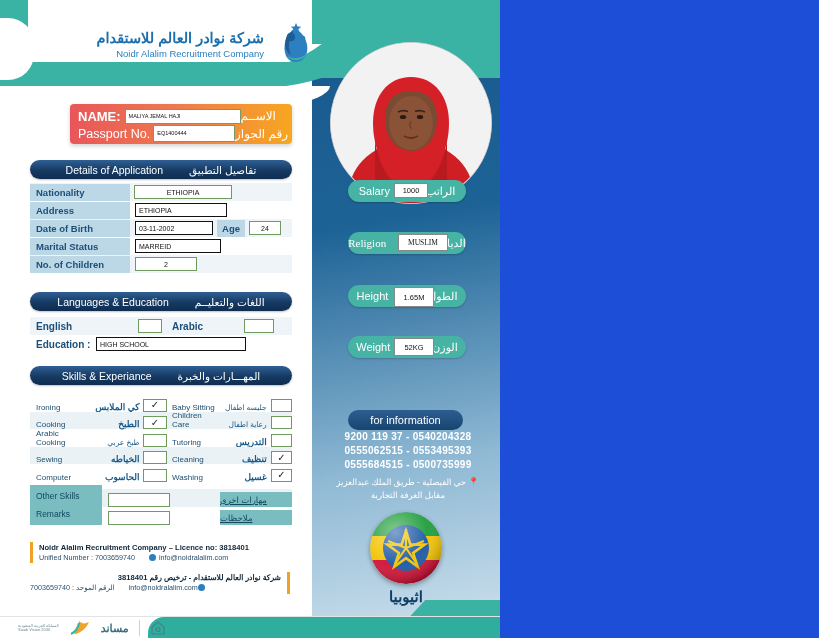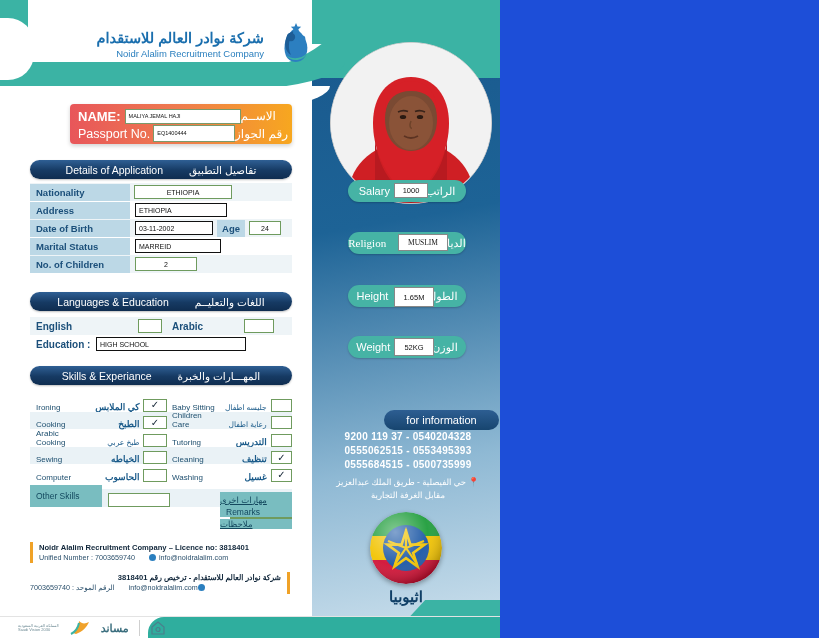--- a/index.html
+++ b/index.html
@@ -117,21 +117,21 @@
   
   .rp{position:absolute;display:flex;align-items:center;justify-content:center;
       height:22px;border-radius:11px;background:#46b3a5;box-shadow:0 1px 2px rgba(0,0,0,.2);}
   .rp .en{color:#fff;font-size:11px;}
   .rp .ar{color:#fff;font-size:11px;direction:rtl;}
   .rp .val{position:absolute;background:#fff;border:1px solid #888;font-size:7.5px;
            color:#111;display:flex;align-items:center;justify-content:center;}
 
   .info-pill{position:absolute;left:348px;top:410px;width:115px;height:20px;border-radius:10px;
              background:linear-gradient(180deg,#2d5e92 0%,#17456f 100%);color:#fff;
-             display:flex;align-items:center;justify-content:center;font-size:11px;margin-left:36px;}
+             display:flex;align-items:center;justify-content:center;font-size:11px;}
   .phones{position:absolute;left:322px;top:430px;width:172px;text-align:center;}
   .ph{font-size:10px;font-weight:bold;color:#fff;letter-spacing:.3px;line-height:1.42;}
   .addr{margin-top:3px;font-size:8.5px;color:#fff;direction:rtl;line-height:1.45;}
   .pin{display:inline-block;color:#4fd2c4;font-size:9px;}
 
   .flag{position:absolute;left:370px;top:512px;width:72px;height:72px;border-radius:50%;
         overflow:hidden;box-shadow:0 2px 5px rgba(0,0,0,.35);}
   .flag-cap{position:absolute;left:348px;top:588px;width:116px;text-align:center;
             font-size:15px;font-weight:bold;color:#0f3f66;direction:rtl;}
 </style>
@@ -314,21 +314,21 @@
     </div>
   </div>
 
   <div class="block" style="left:30px;top:489px;width:262px;">
     <div class="sk-row alt" style="height:18px;">
       <span class="oth-lbl">Other Skills</span>
       <span class="inp" style="width:62px;margin-left:6px;"></span>
       <span style="flex:1"></span>
       <span class="oth-ar">مهارات اخرى</span>
     </div>
-    <div class="sk-row" style="height:18px;flex-direction:column;">
+    <div class="sk-row" style="height:18px;">
       <span class="oth-lbl">Remarks</span>
       <span class="inp" style="width:62px;margin-left:6px;"></span>
       <span style="flex:1"></span>
       <span class="oth-ar">ملاحظات</span>
     </div>
   </div>
 
   <div class="foot">
     <div class="foot-en">
       <div class="f-l1">Noidr Alalim Recruitment Company – Licence no: 3818401</div>

